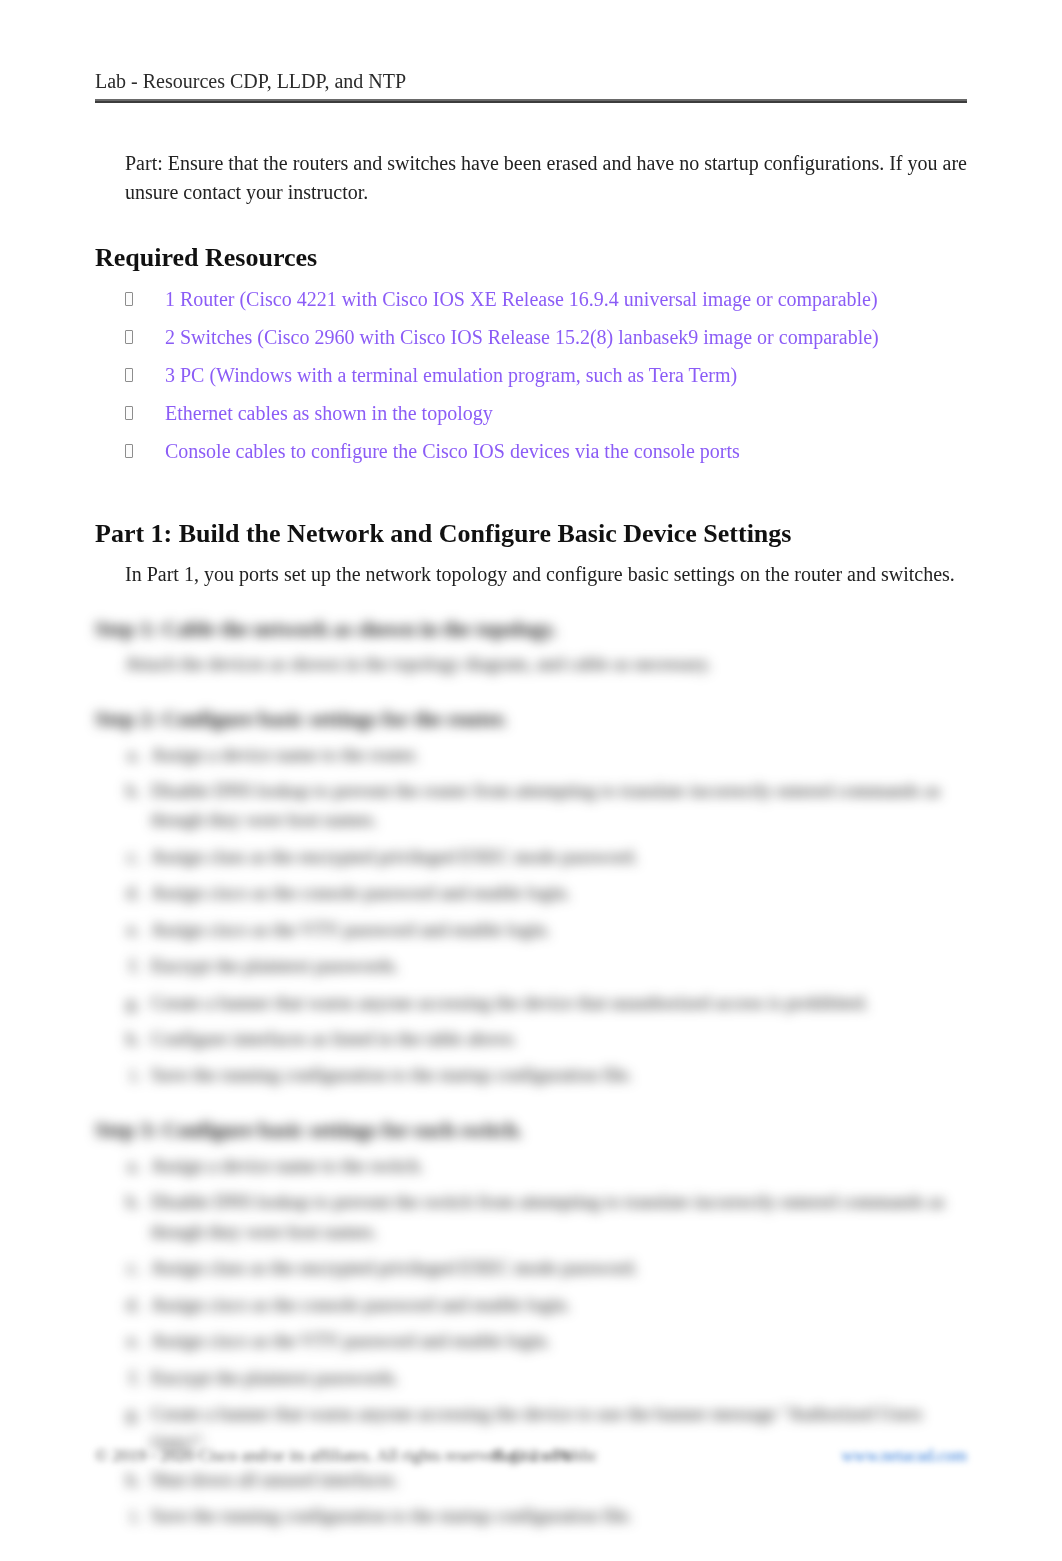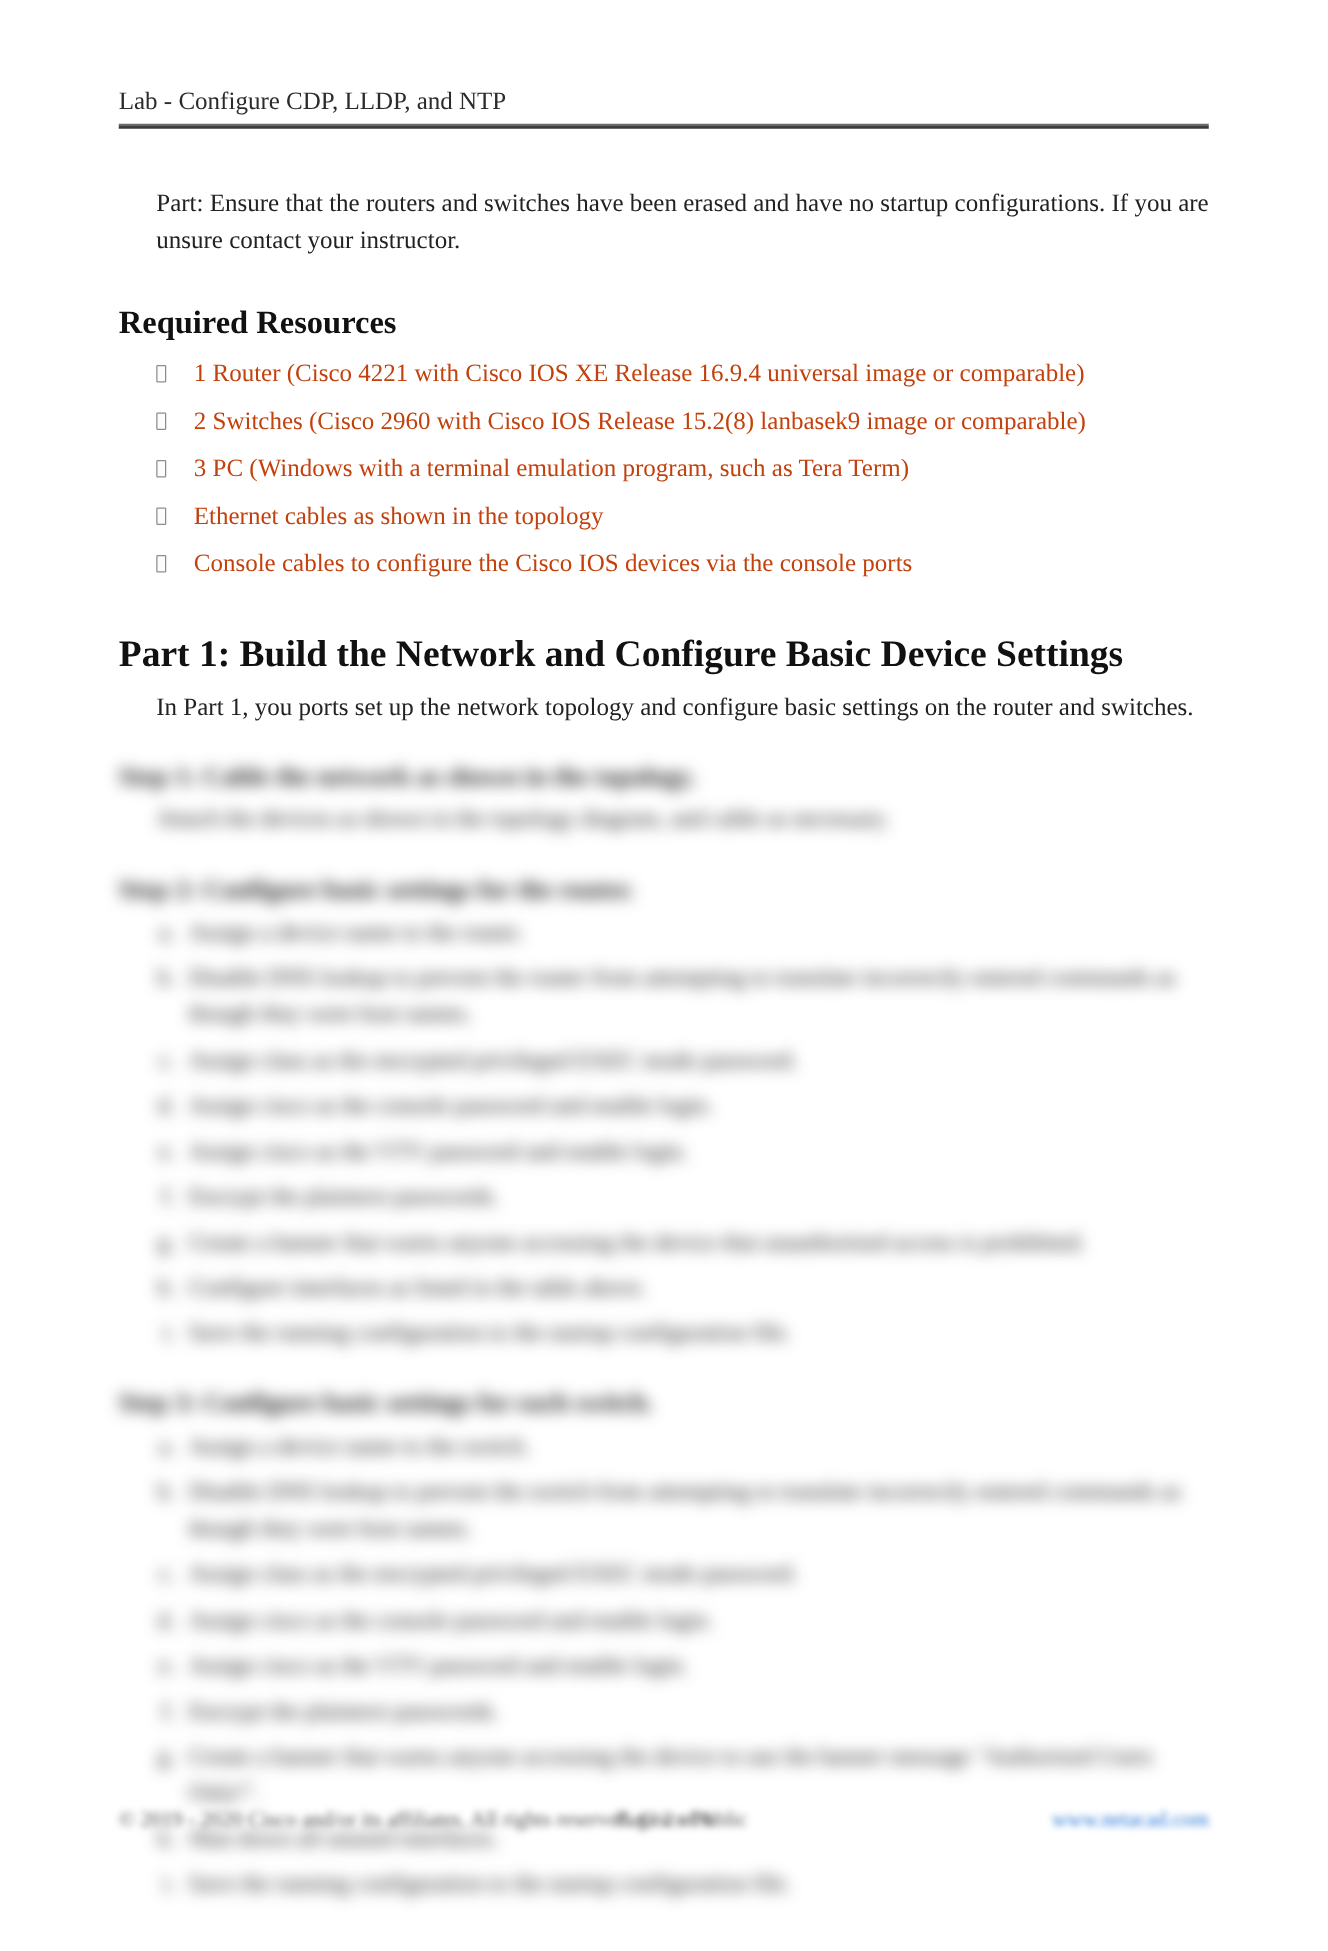--- a/index.html
+++ b/index.html
@@ -35,35 +35,35 @@
     color: #222;
     margin-bottom: 36px;
   }
   h2.section {
     font-size: 26px;
     font-weight: 700;
     color: #111;
     margin: 18px 0 10px 0;
   }
   h2.section.part {
-    font-size: 30px;
-    margin-top: 40px;
+    font-size: 26px;
+    margin-top: 52px;
   }
   ul.bullets {
     list-style: none;
     padding: 0;
     margin: 8px 0 8px 30px;
   }
   ul.bullets li {
     position: relative;
-    padding-left: 30px;
+    padding-left: 40px;
     font-size: 20px;
     line-height: 1.6;
     margin-bottom: 6px;
-    color: #c2410c;
+    color: #8b5cf6;
   }
   ul.bullets li::before {
     content: "";
     position: absolute;
     left: 0;
     top: 9px;
     width: 6px;
     height: 12px;
     border: 1px solid #8d8d8d;
     border-radius: 1px;
@@ -131,21 +131,21 @@
     flex: 1;
     text-align: right;
   }
   .footer a { color: #1e6fd6; text-decoration: none; }
 </style>
 </head>
 <body>
 
 <div class="page">
 
-  <div class="doc-header">Lab - Configure CDP, LLDP, and NTP</div>
+  <div class="doc-header">Lab - Resources CDP, LLDP, and NTP</div>
   <hr class="doc-header-line">
 
   <div class="note-block">
     <span>Part</span><span>: Ensure that the routers and switches have been erased and have no startup configurations. If you are unsure contact your instructor.</span>
   </div>
 
   <h2 class="section">Required Resources</h2>
   <ul class="bullets">
     <li>1 Router (Cisco 4221 with Cisco IOS XE Release 16.9.4 universal image or comparable)</li>
     <li>2 Switches (Cisco 2960 with Cisco IOS Release 15.2(8) lanbasek9 image or comparable)</li>

